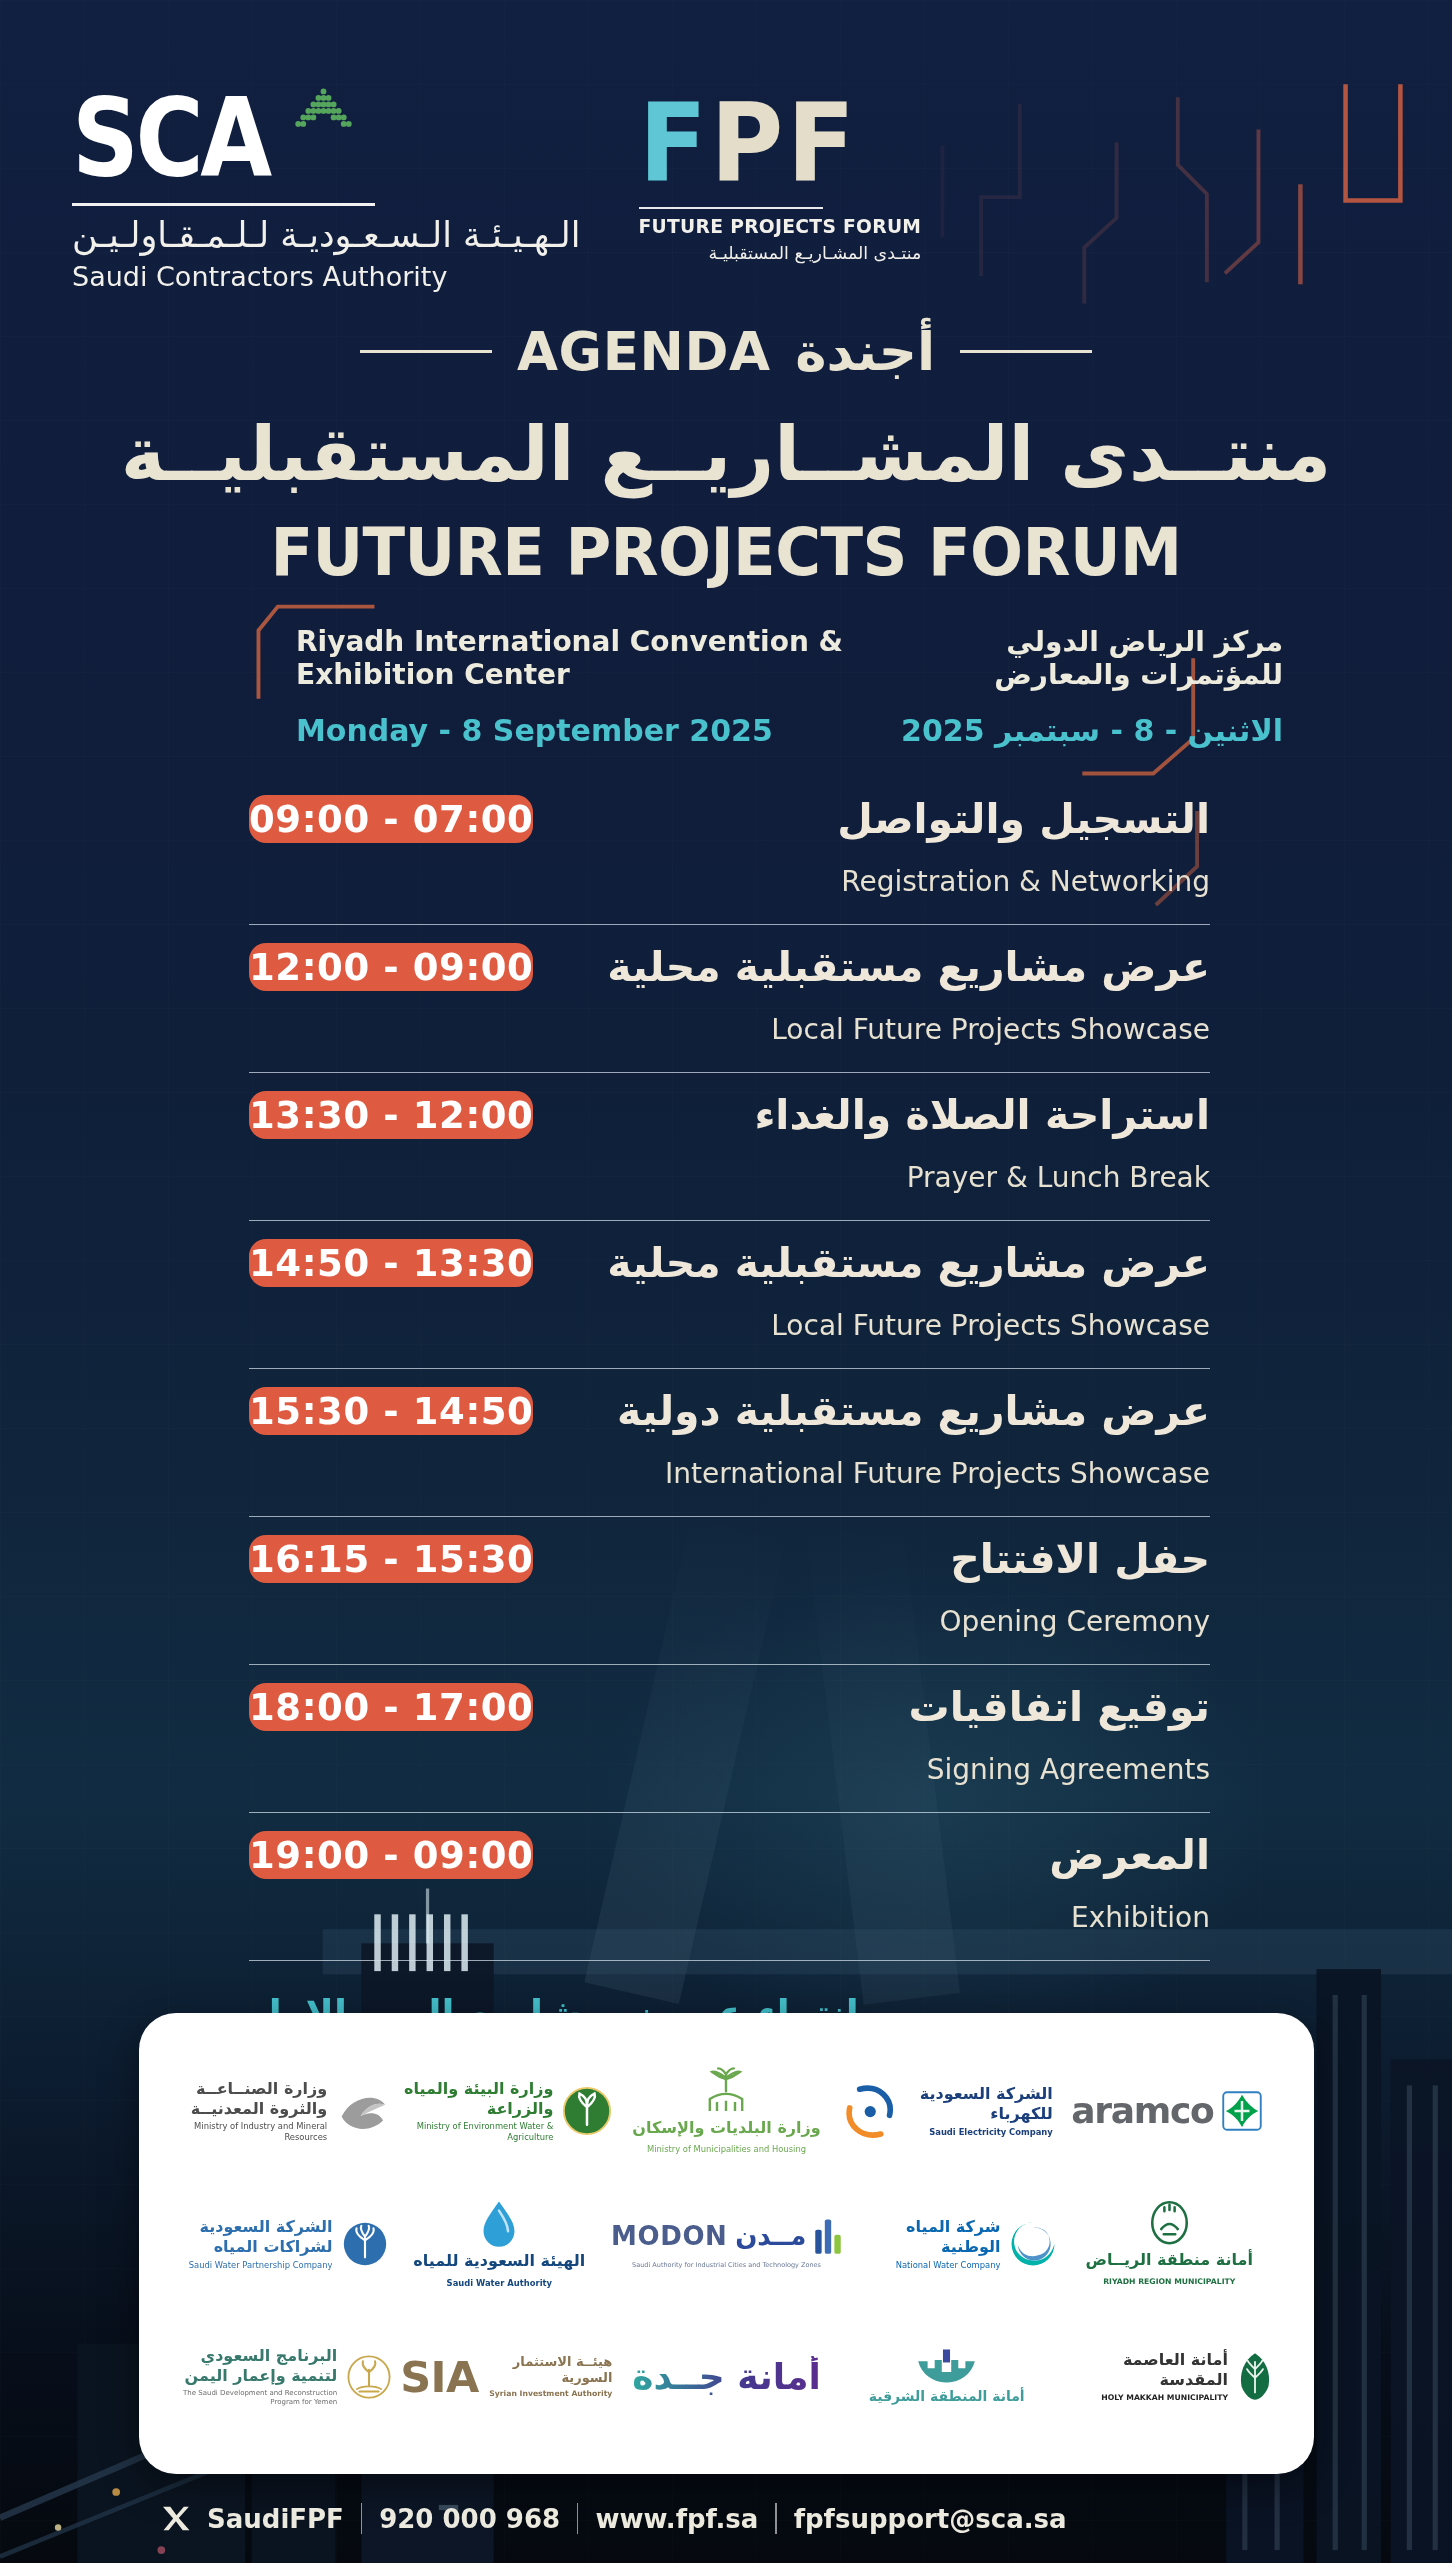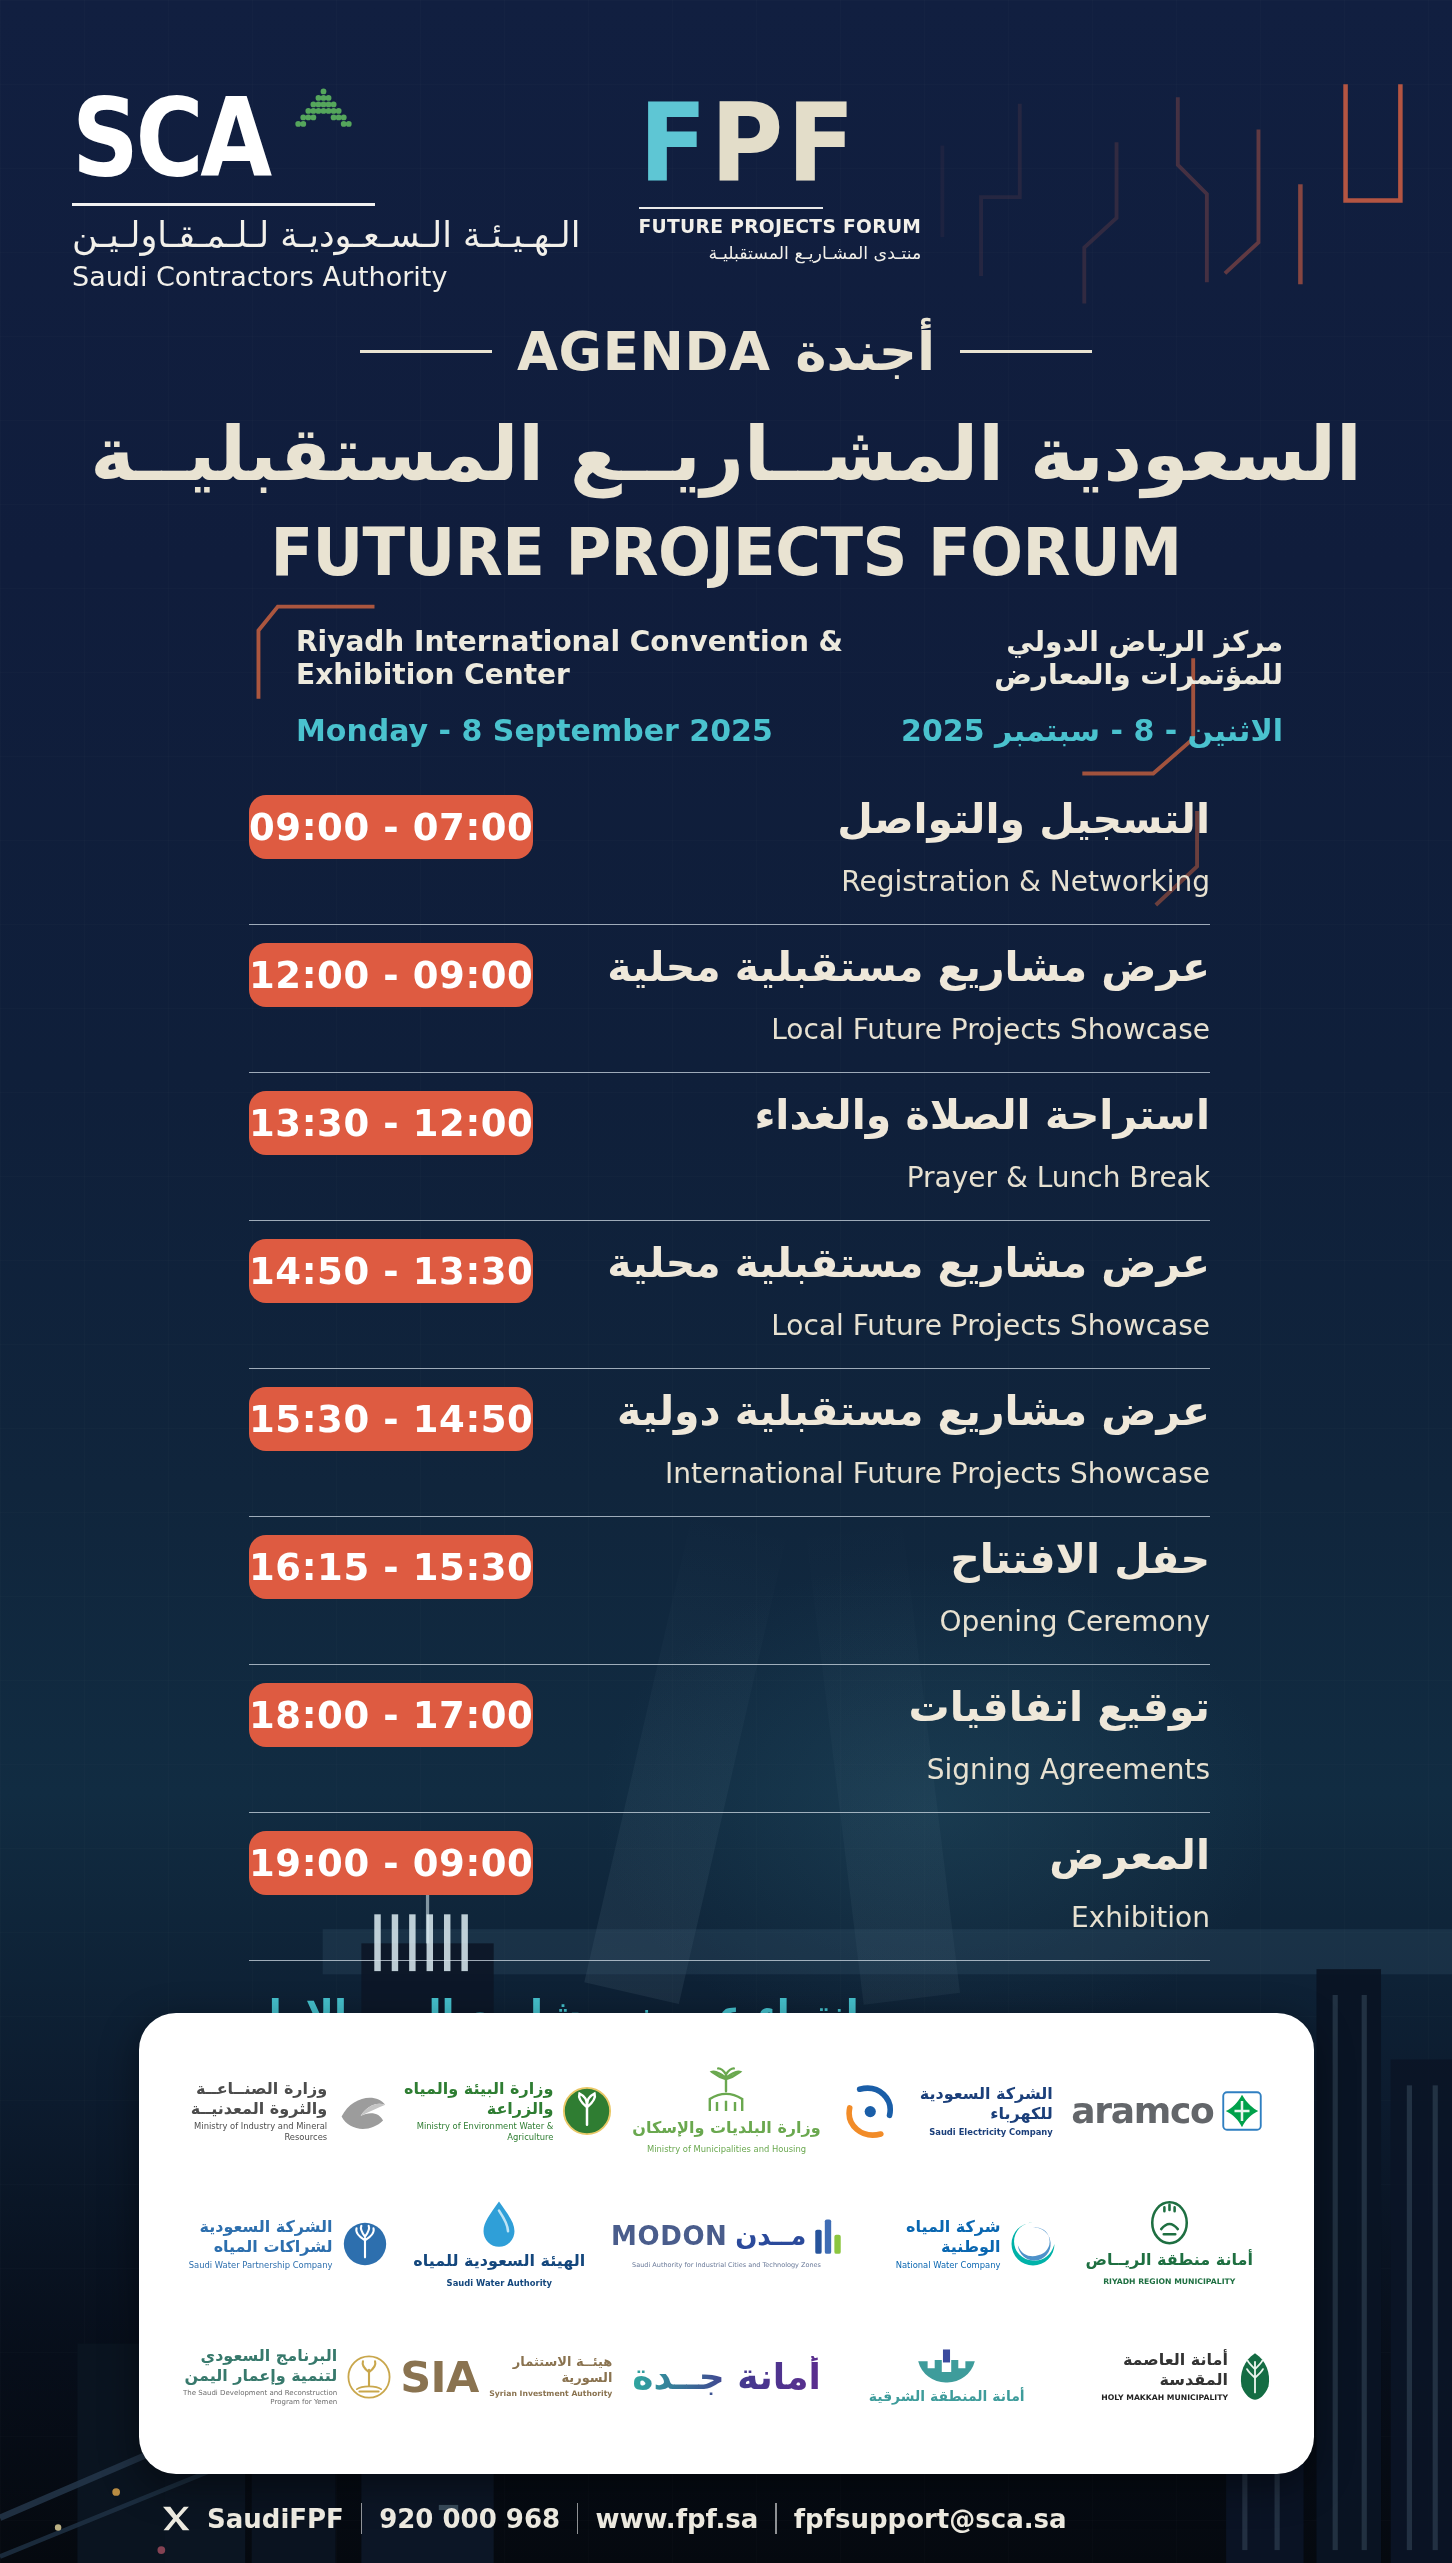--- a/index.html
+++ b/index.html
@@ -56,21 +56,21 @@
   .venue .vname{font-size:28px;font-weight:600;color:#edeade;}
   .venue .vdate{font-size:30px;font-weight:700;color:#4ac2ce;margin-top:22px;}
   .venue .ven{text-align:left;}
   .venue .var{text-align:right;}
 
   
   .sched{position:absolute;left:249px;right:242px;top:795px;}
   .srow{display:flex;justify-content:space-between;align-items:flex-start;
     border-bottom:1.3px solid rgba(214,224,234,.72);padding:18px 0 26px;}
   .srow:first-child{padding-top:0;}
-  .pill{min-width:252px;height:64px;border-radius:17px;background:#de5b41;
+  .pill{min-width:252px;height:48px;border-radius:17px;background:#de5b41;
     display:flex;align-items:center;justify-content:center;direction:ltr;}
   .pill span{font-size:37px;font-weight:800;color:#fff;letter-spacing:0.6px;}
   .slabels{text-align:right;}
   .s-ar{font-size:41px;font-weight:700;color:#efe8da;}
   .s-en{font-size:28px;font-weight:400;color:#e7e1d1;margin-top:22px;}
   .closing{display:flex;justify-content:space-between;align-items:flex-start;padding-top:31px;}
   .closing .c-en{font-size:36px;font-weight:800;color:#45c1cd;}
   .closing .c-ar{font-size:38px;font-weight:700;color:#45c1cd;}
 
   
@@ -233,21 +233,21 @@
     </div>
   </div>
 
   <div class="titleblock">
     <div class="kicker">
       <span class="kline"></span>
       <span class="ktxt">AGENDA</span>
       <span class="ktxt" dir="rtl">أجندة</span>
       <span class="kline"></span>
     </div>
-    <div class="title-ar" dir="rtl">السعودية المشــاريــع المستقبليــة</div>
+    <div class="title-ar" dir="rtl">منتــدى المشــاريــع المستقبليــة</div>
     <div class="title-en">FUTURE PROJECTS FORUM</div>
   </div>
 
   <svg class="brackets" viewBox="0 0 1600 560" fill="none">
     <path d="M240,35 L90,35 L60,72 L60,178" stroke="#c7603f" stroke-width="6" opacity="0.85"></path>
     <path d="M1510,115 L1510,240 L1448,294 L1338,294" stroke="#c7603f" stroke-width="6" opacity="0.8"></path>
     <path d="M1516,352 L1516,438 L1452,498" stroke="#c7603f" stroke-width="6" opacity="0.5"></path>
   </svg>
   <div class="venue">
     <div class="ven">

